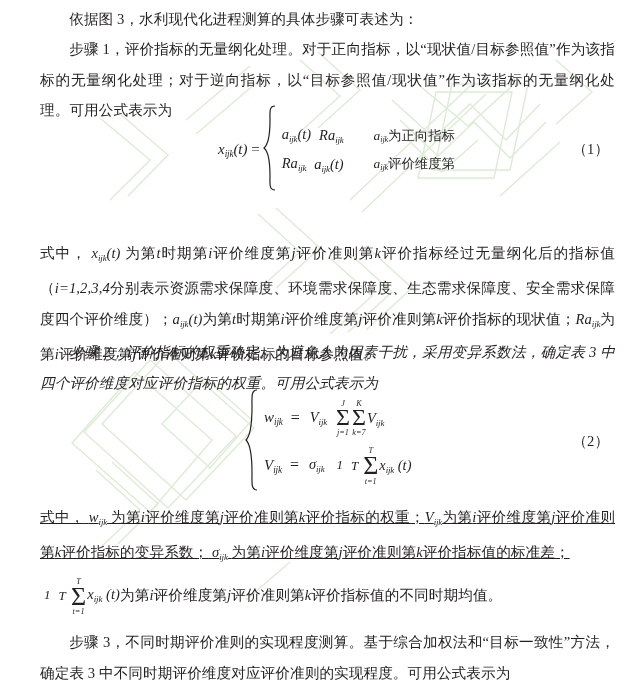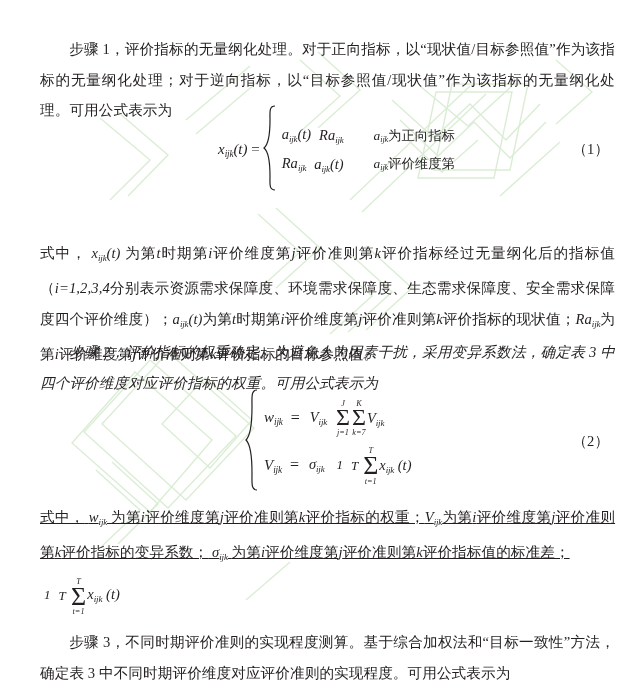--- a/index.html
+++ b/index.html
@@ -193,20 +193,23 @@
       <path d="M186 120 L250 66"></path>
       <path d="M196 134 L262 78"></path>
       <path d="M500 196 L560 142"></path>
       <path d="M246 600 L290 562"></path>
     </g>
   </svg>
 </div>
 
 <div id="page">
 
+  <div class="para" style="top:4px;">
+    <span class="ind">依据图 3，水利现代化进程测算的具体步骤可表述为：</span>
+  </div>
 
   <div class="para" style="top:34px;">
     <span class="ind">步骤 1，评价指标的无量纲化处理。对于正向指标，以“现状值/目标参照值”作为该指标的无量纲化处理；对于逆向指标，以“目标参照值/现状值”作为该指标的无量纲化处理。可用公式表示为</span>
   </div>
 
   <div class="eq-block" style="top:104px; height:92px;">
     <div class="eq-row" style="padding-left:178px; height:92px;">
       <span class="lhs nowrap">
         <i class="v">x</i><span class="sub">ijk</span><span style="font-style:italic;">(t)</span>&nbsp;=
       </span>
@@ -328,20 +331,20 @@
         <span class="num"><i class="v">1</i></span>
         <span class="bar"></span>
         <span class="den"><i class="v">T</i></span>
       </span>
       <span class="sum tall">
         <span class="lim">T</span>
         <span class="sig">Σ</span>
         <span class="lim">t=1</span>
       </span>
       <span><i class="v">x</i><span class="sub">ijk</span>&nbsp;<span style="font-style:italic;">(t)</span></span>
-    </span>
+    </span><span><span>为第</span><i class="v">i</i><span>评价维度第</span><i class="v">j</i><span>评价准则第</span><i class="v">k</i><span>评价指标值的不同时期均值。</span></span>
   </div>
 
   <div class="para" style="top:627px;">
     <span class="ind">步骤 3，不同时期评价准则的实现程度测算。基于综合加权法和“目标一致性”方法，确定表 3 中不同时期评价维度对应评价准则的实现程度。可用公式表示为</span>
   </div>
 
 </div>
 
 </body></html>

